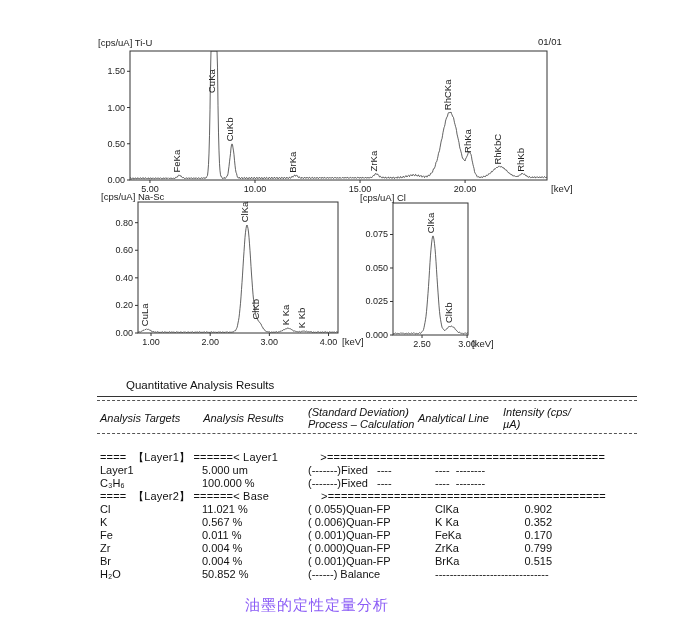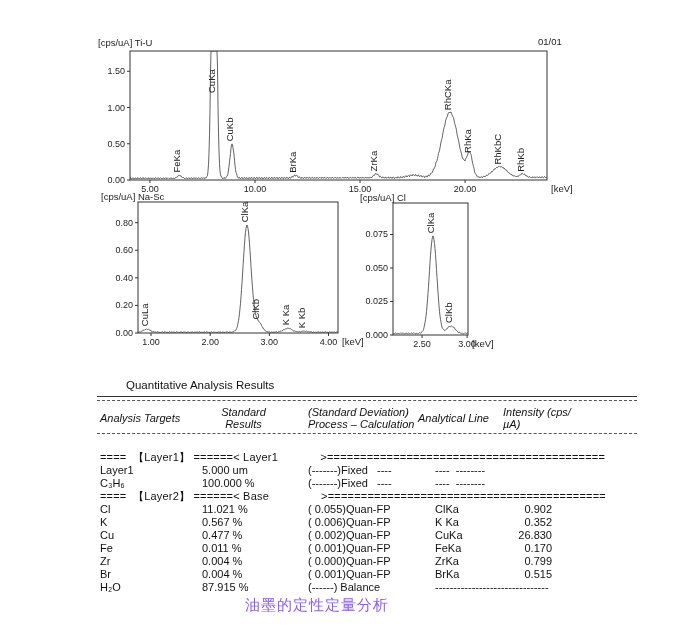--- a/index.html
+++ b/index.html
@@ -150,21 +150,21 @@
         </g>
       </g>
     </svg>
 
   <div class="tablewrap">
     <div class="t-title">Quantitative Analysis Results</div>
     <div class="rule solid"></div>
     <div class="rule dashed d1"></div>
     <div class="t-header">
       <div class="hc c1">Analysis Targets</div>
-      <div class="hc c2">Standard Results</div>
+      <div class="hc c2">Analysis Results</div>
       <div class="hc c3">
         <div>(Standard Deviation)</div>
         <div>Process – Calculation</div>
       </div>
       <div class="hc c4">Analytical Line</div>
       <div class="hc c5">Intensity (cps/µA)</div>
     </div>
     <div class="rule dashed d2"></div>
     <div id="rows">
         <div class="trow">
@@ -195,27 +195,20 @@
           <span class="c c5">0.902</span>
         </div>
         <div class="trow">
           <span class="c c1">K</span>
           <span class="c c2">0.567 %</span>
           <span class="c c3">( 0.006)Quan-FP</span>
           <span class="c c4">K Ka</span>
           <span class="c c5">0.352</span>
         </div>
         <div class="trow">
-          <span class="c c1">Cu</span>
-          <span class="c c2">0.477 %</span>
-          <span class="c c3">( 0.002)Quan-FP</span>
-          <span class="c c4">CuKa</span>
-          <span class="c c5">26.830</span>
-        </div>
-        <div class="trow">
           <span class="c c1">Fe</span>
           <span class="c c2">0.011 %</span>
           <span class="c c3">( 0.001)Quan-FP</span>
           <span class="c c4">FeKa</span>
           <span class="c c5">0.170</span>
         </div>
         <div class="trow">
           <span class="c c1">Zr</span>
           <span class="c c2">0.004 %</span>
           <span class="c c3">( 0.000)Quan-FP</span>
@@ -224,21 +217,21 @@
         </div>
         <div class="trow">
           <span class="c c1">Br</span>
           <span class="c c2">0.004 %</span>
           <span class="c c3">( 0.001)Quan-FP</span>
           <span class="c c4">BrKa</span>
           <span class="c c5">0.515</span>
         </div>
         <div class="trow">
           <span class="c c1">H₂O</span>
-          <span class="c c2">87.915 %</span>
+          <span class="c c2">50.852 %</span>
           <span class="c c3">(------) Balance</span>
           <span class="c c4">-------------------------------</span>
           <span class="c c5"></span>
         </div>
       </div>
   </div>
 
   <div class="caption">油墨的定性定量分析</div>
 
 </div>

